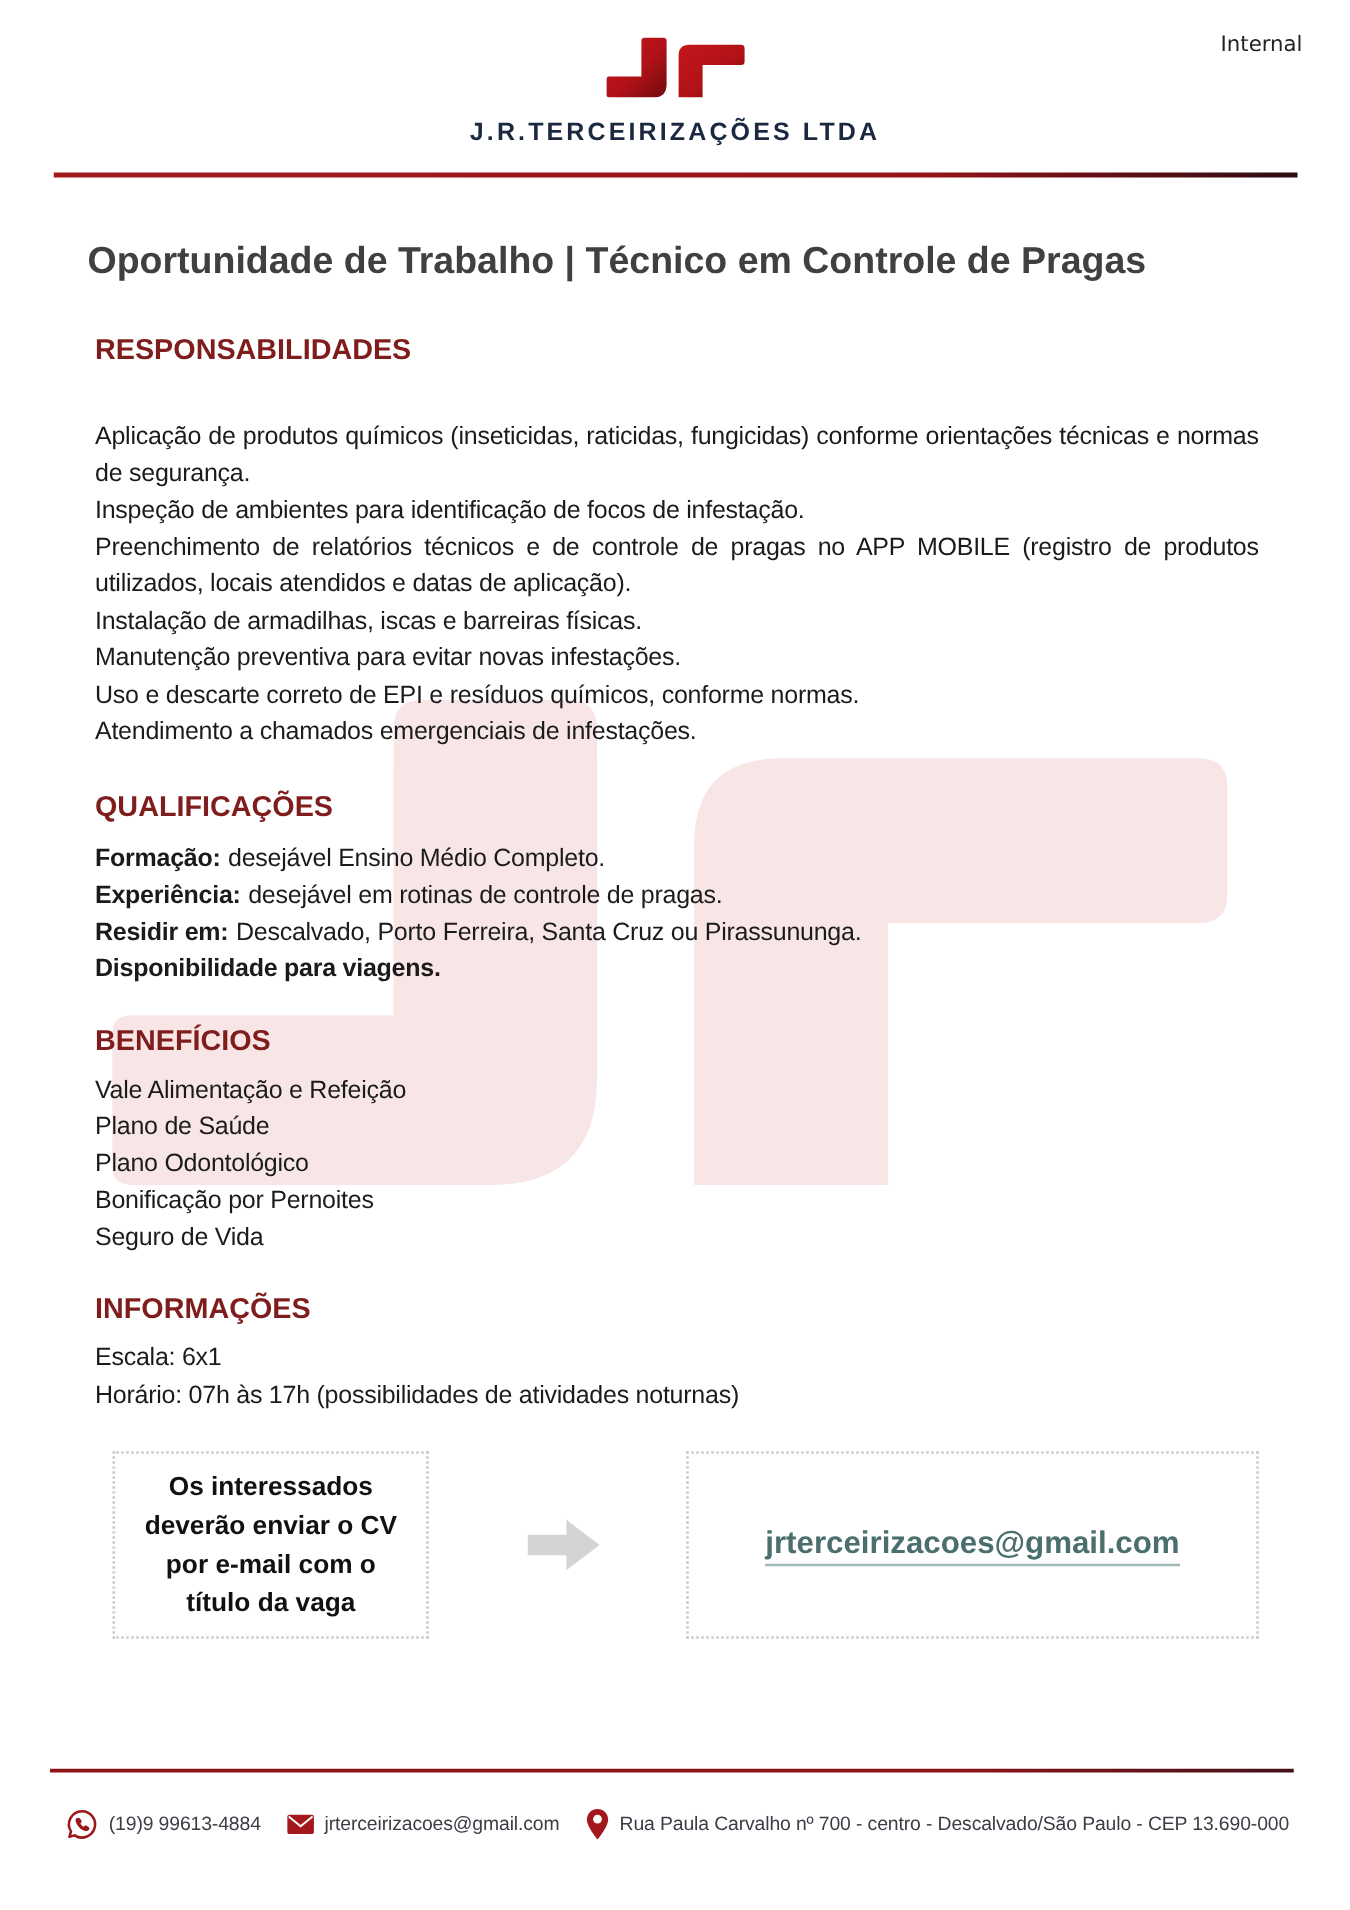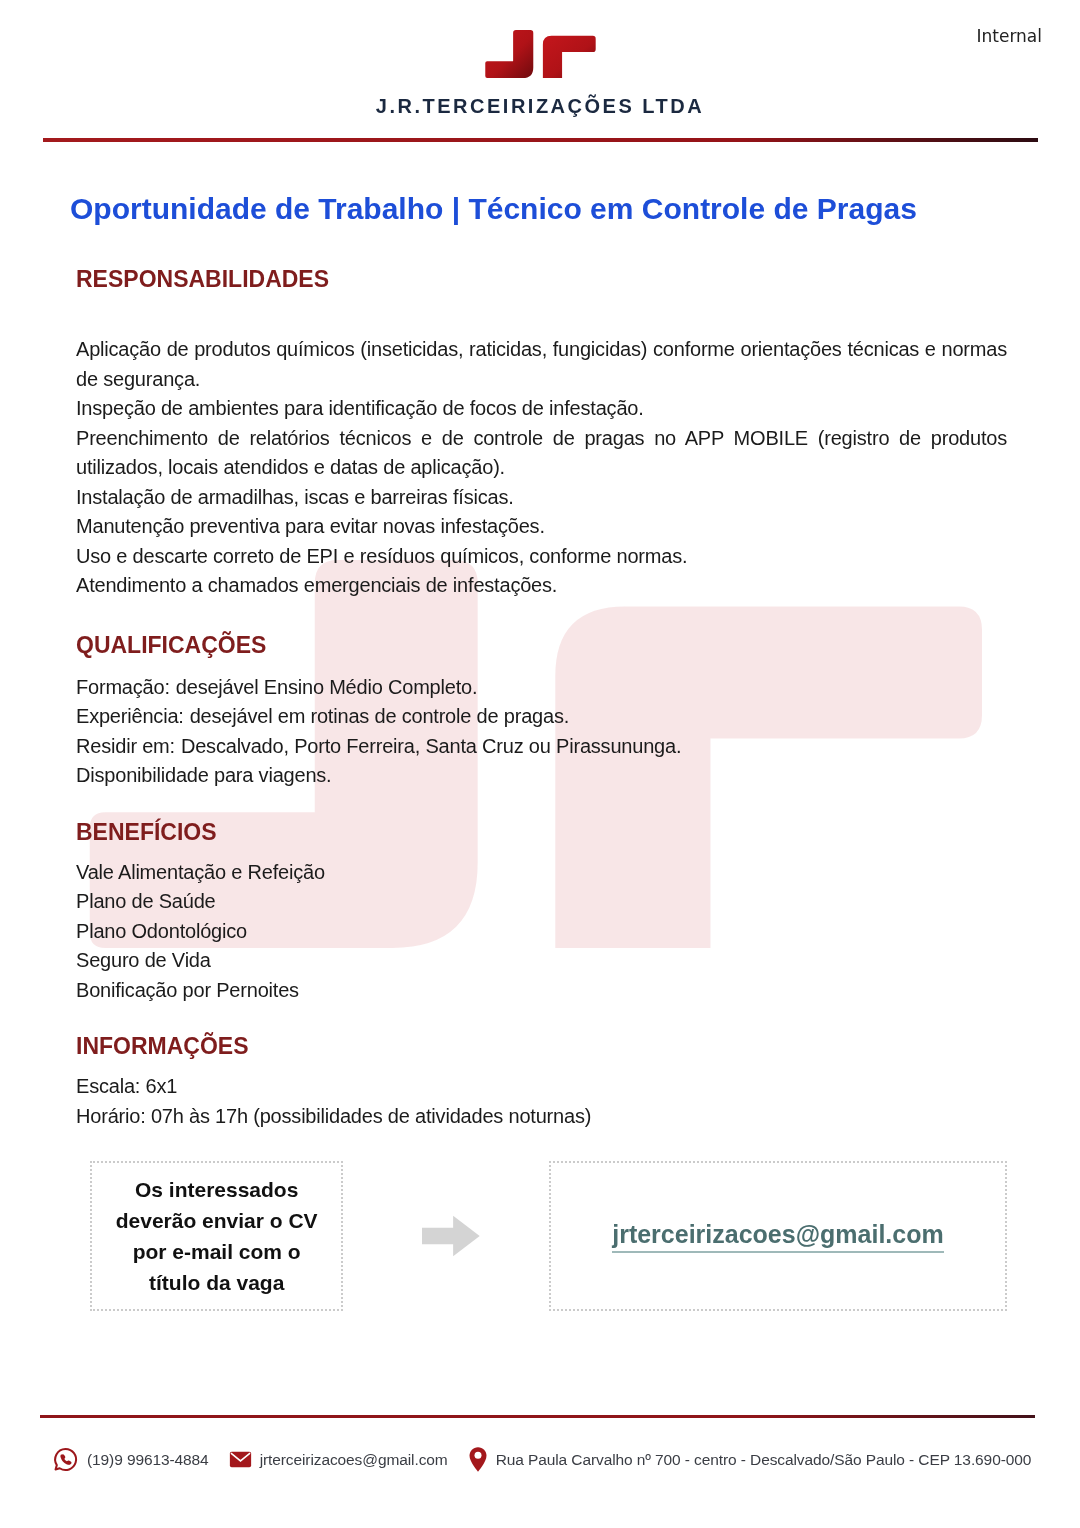--- a/index.html
+++ b/index.html
@@ -22,35 +22,35 @@
   }
   .header-divider{
     margin:20px auto 0 auto;width:995px;height:4px;
     background:linear-gradient(to right,#a31a1d 0%,#951318 70%,#2c0c12 100%);
   }
   
   .watermark{position:absolute;left:82px;top:560px;z-index:0;}
   
   .content{position:relative;z-index:1;padding:0 73px 0 76px;}
   .page-title{
-    margin:49px 0 0 -6px;font-size:30px;font-weight:bold;color:#1d4ed8;line-height:36px;
+    margin:49px 0 0 -6px;font-size:30px;font-weight:bold;color:#404040;line-height:36px;
   }
   .section-heading{
     font-size:23px;font-weight:bold;color:#7f1d1d;line-height:27px;margin:0;
   }
   .h-resp{margin-top:39px;}
   .h-qual{margin-top:31px;}
   .h-ben{margin-top:28px;}
   .h-info{margin-top:28px;}
   .body-list p{margin:0;font-size:20px;line-height:29.5px;letter-spacing:-0.2px;}
   .resp-list{margin-top:42px;text-align:justify;}
   .qual-list{margin-top:14px;}
   .ben-list{margin-top:12px;}
   .info-list{margin-top:12px;}
-  .qual-label{font-weight:normal;margin-right:6px;}
+  .qual-label{font-weight:bold;margin-right:6px;}
   
   .cta-row{display:flex;align-items:center;margin:30px 0 0 14px;gap:26px;}
   .cta-box{
     width:272px;height:150px;border:2px dotted #cbcbcb;box-sizing:border-box;
     display:flex;flex-direction:column;align-items:center;justify-content:center;
   }
   .cta-line{font-size:21px;font-weight:bold;line-height:31px;color:#111;}
   .cta-arrow{margin-left:53px;}
   .cta-email-box{
     margin-left:42px;width:492px;height:150px;border:2px dotted #cbcbcb;box-sizing:border-box;
@@ -127,22 +127,22 @@
       <p><span class="qual-label">Experiência:</span><span>desejável em rotinas de controle de pragas.</span></p>
       <p><span class="qual-label">Residir em:</span><span>Descalvado, Porto Ferreira, Santa Cruz ou Pirassununga.</span></p>
       <p><span class="qual-label">Disponibilidade para viagens.</span><span></span></p>
     </div>
 
     <h2 class="section-heading h-ben">BENEFÍCIOS</h2>
     <div class="body-list ben-list">
       <p>Vale Alimentação e Refeição</p>
       <p>Plano de Saúde</p>
       <p>Plano Odontológico</p>
+      <p>Bonificação por Pernoites</p>
       <p>Seguro de Vida</p>
-      <p>Bonificação por Pernoites</p>
     </div>
 
     <h2 class="section-heading h-info">INFORMAÇÕES</h2>
     <div class="body-list info-list">
       <p>Escala: 6x1</p>
       <p>Horário: 07h às 17h (possibilidades de atividades noturnas)</p>
     </div>
 
     <div class="cta-row">
       <div class="cta-box">

